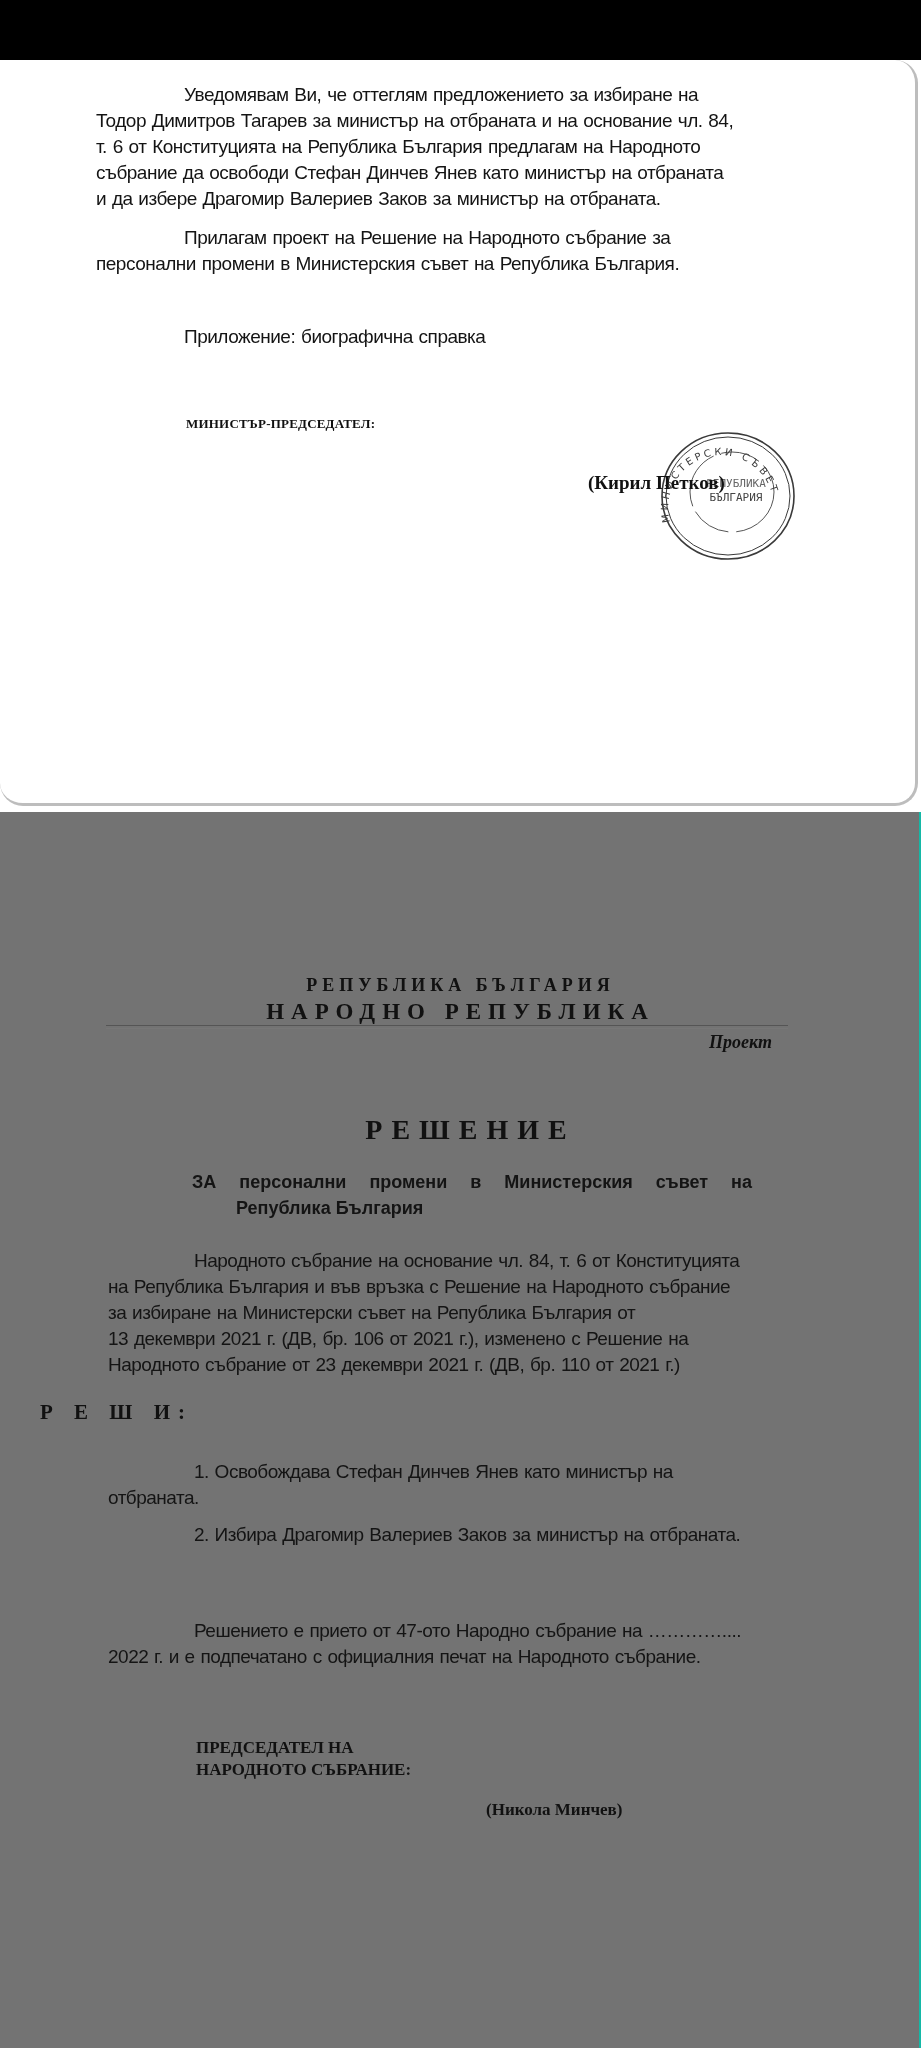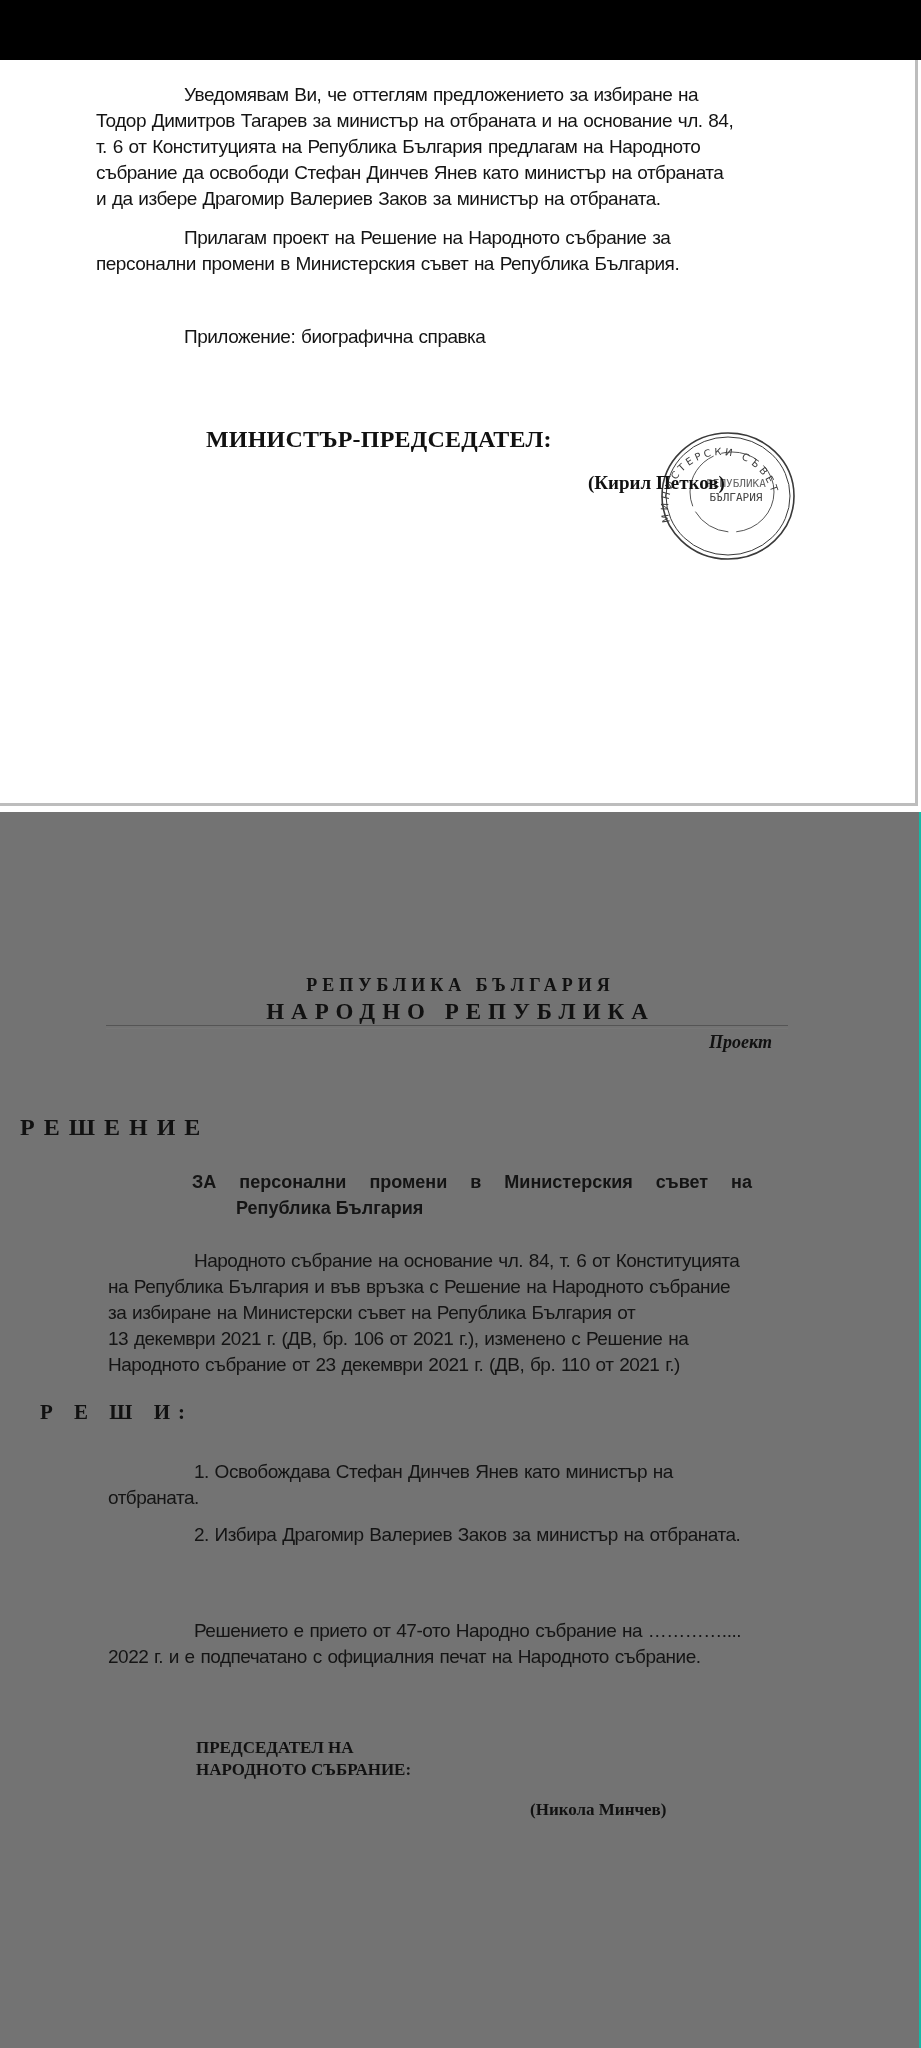--- a/index.html
+++ b/index.html
@@ -22,20 +22,21 @@
       background: #000000;
     }
     .page1 {
       position: absolute;
       left: 0; top: 60px;
       width: 918px; height: 746px;
       background: #ffffff;
       border-right: 3px solid #bdbdbd;
       border-bottom: 3px solid #bdbdbd;
       box-sizing: border-box;
+      border-radius: 23px;
     }
     .page2 {
       position: absolute;
       left: 0; top: 812px;
       width: 921px; height: 1236px;
       background: #737373;
       border-right: 2px solid #14b8a6;
       box-sizing: border-box;
     }
     .para {
@@ -49,24 +50,23 @@
       word-spacing: 1px;
       transform-origin: left top;
     }
     .serif-bold {
       font-family: "Liberation Serif", serif;
       font-weight: bold;
       color: #111;
     }
     .sig-title {
       position: absolute;
-      left: 186px; top: 366px;
-      font-size: 24px;
+      left: 186px; top: 356px;
+      font-size: 13px;
       letter-spacing: 0.2px;
-      margin-left: 20px;
     }
     .sig-name {
       position: absolute;
       left: 588px; top: 412px;
       font-size: 19px;
     }
     .stamp {
       position: absolute;
       left: 632px; top: 372px;
       width: 170px; height: 130px;
@@ -102,23 +102,24 @@
       left: 684px; width: 88px; top: 220px;
       text-align: right;
       font-family: "Liberation Serif", serif;
       font-weight: bold;
       font-style: italic;
       font-size: 18px;
     }
     .decision-title {
       position: absolute;
       left: 0; width: 921px; top: 302px;
-      font-family: "Liberation Serif", serif;
-      font-weight: bold;
-      font-size: 24px;
+      text-align: center;
+      font-family: "Liberation Serif", serif;
+      font-weight: bold;
+      font-size: 28px;
       letter-spacing: 5px;
       text-indent: 20px;
     }
     .subject {
       position: absolute;
       left: 192px; top: 357px;
       width: 560px;
       font-family: "Liberation Sans", sans-serif;
       font-weight: bold;
       font-size: 18px;
@@ -140,21 +141,20 @@
     .chair-title {
       position: absolute;
       left: 196px; top: 925px;
       font-size: 17px;
       line-height: 22px;
     }
     .chair-name {
       position: absolute;
       left: 486px; top: 988px;
       font-size: 17px;
-      margin-left: 44px;
     }
     .jline { display: flex; justify-content: space-between; }
     .jline.last { display: block; }
   </style>
 </head>
 <body>
 
 <div class="top-bar"></div>
 
 <div class="page1">

